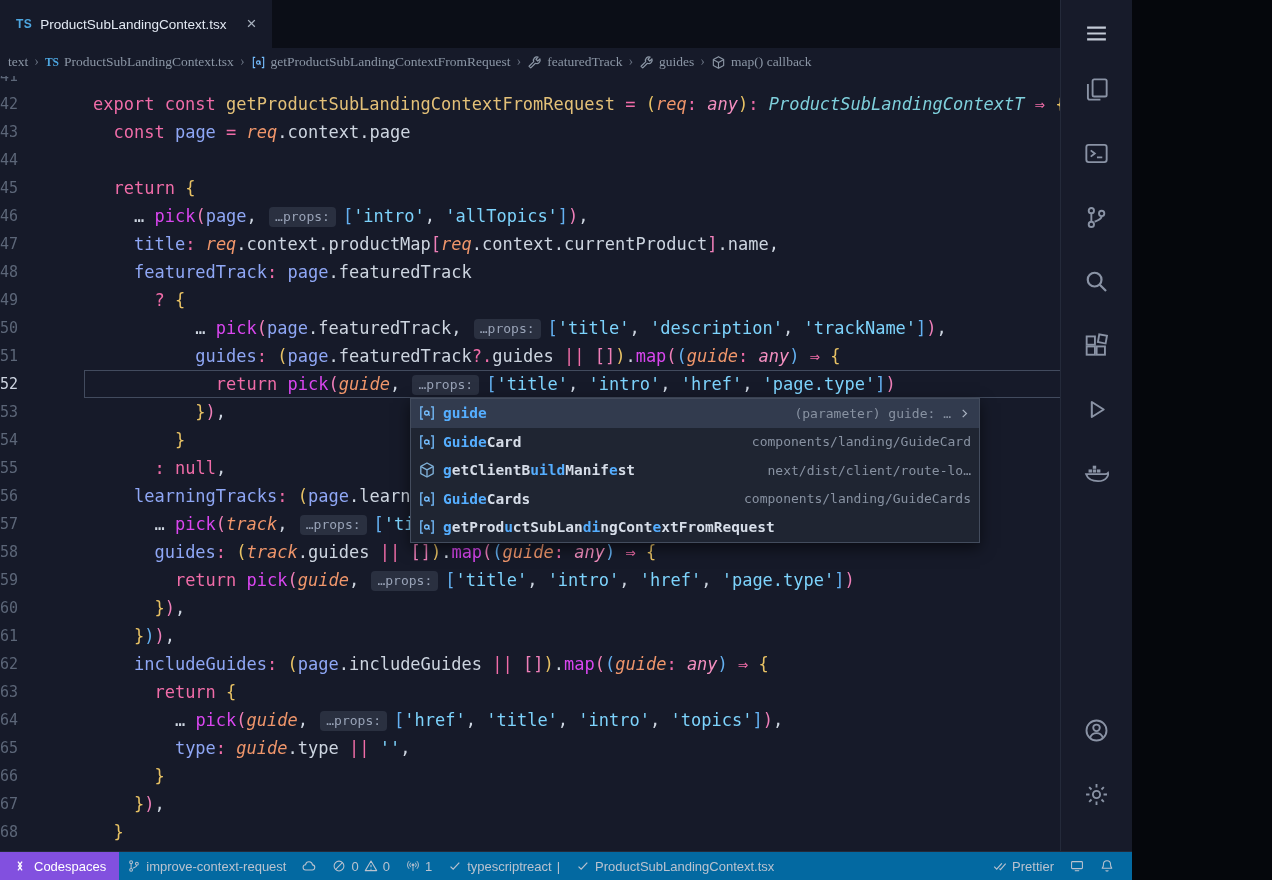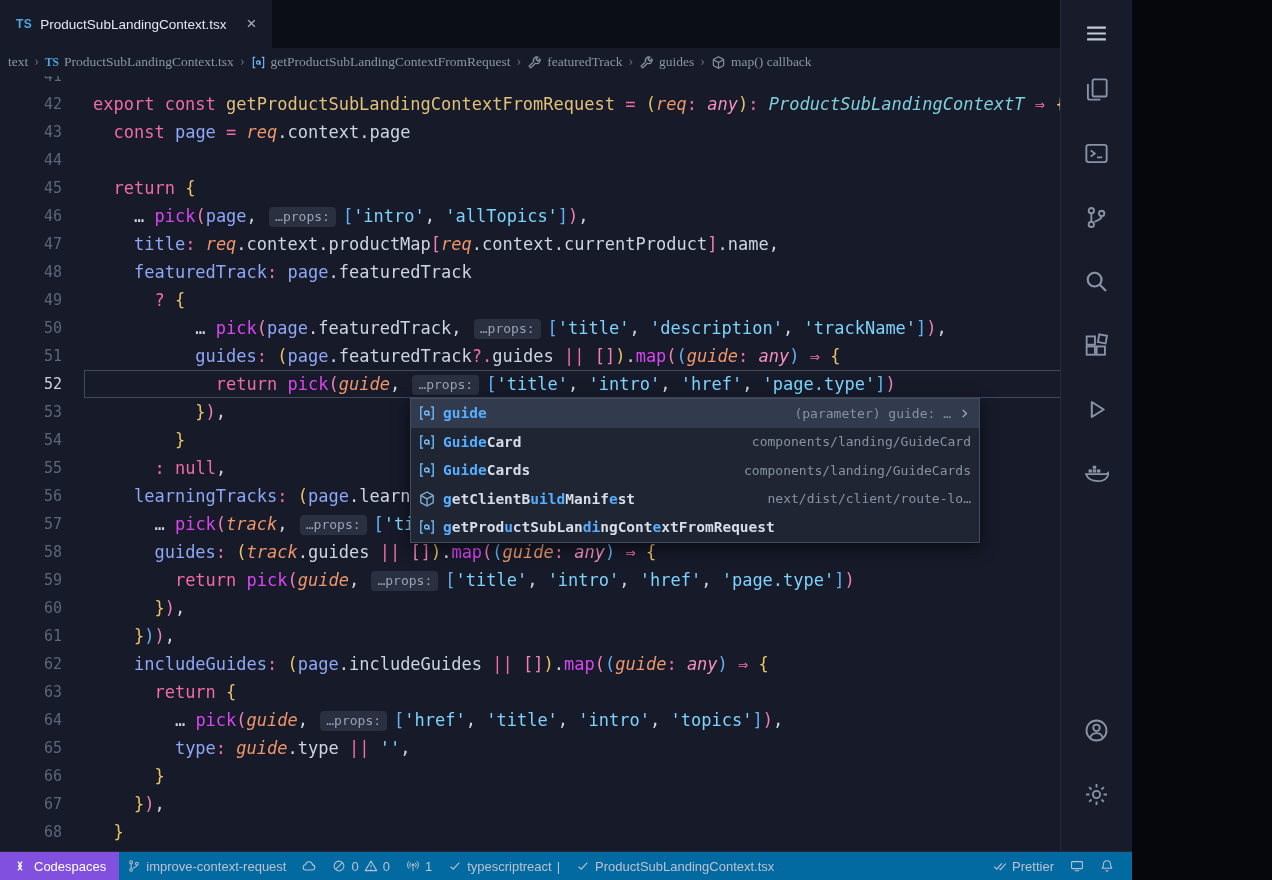--- a/index.html
+++ b/index.html
@@ -19,21 +19,21 @@
   .breadcrumbs { position:absolute; top:48px; left:0; width:1200px; height:28px; background:#161a29; display:flex; align-items:center; font-size:13.5px; color:#8b96a5; padding-left:6px; white-space:nowrap; overflow:hidden;font-family:Liberation Serif, serif; }
   .bc-item { display:flex; align-items:center; gap:5px; padding:0 2px; cursor:pointer; }
   .bc-sep { color:#646d7d; margin:0 4px; font-size:14px; }
   .bc-icon svg { width:15px; height:15px; display:block; }
   .bc-ts { color:#4da6e0; font-weight:bold; font-size:11.5px; }
 
   
   .editor { position:absolute; top:76px; left:0; width:1200px; height:775px; background:#161a29; overflow:hidden; }
   #code-lines { position:absolute; top:-14px; left:0; right:0; }
   .line { position:relative; height:28px; line-height:28px; font-family:"DejaVu Sans Mono", monospace; font-size:17px; }
-  .line .ln { position:absolute; left:0; width:62px; text-align:right; color:#5c6678; font-size:15px; }
+  .line .ln { position:absolute; left:0; width:62px; color:#5c6678; font-size:15px; }
   .line .lc { position:absolute; left:93px; white-space:pre; }
   .line.current .ln { color:#cdd4e0; }
   .line.current::after { content:""; position:absolute; left:84px; right:12px; top:0; bottom:0; border:1px solid #424b5e; pointer-events:none; }
 
   .tk-kw   { color:#f06ca8; }
   .tk-pu   { color:#cdd5e0; }
   .tk-fn   { color:#e3c078; }
   .tk-call { color:#d946ef; }
   .tk-prop { color:#8fa7f5; }
   .tk-str  { color:#7dd3fc; }
@@ -296,48 +296,48 @@
             <svg viewBox="0 0 16 16" fill="none" stroke="currentColor" stroke-width="1.2">
               <path d="M4.5 2.5h-2v11h2M11.5 2.5h2v11h-2"></path>
               <circle cx="7.7" cy="8" r="1.8"></circle>
               <path d="M9.5 6.2v2.6c0 .9.5 1.2 1.1 1"></path>
             </svg>
           </span>
           <span class="sg-label"><span class="hl">Guide</span><span>Card</span></span>
           <span class="sg-detail">components/landing/GuideCard</span>
         </div>
         <div class="sg-row">
-          <span class="sg-icon">
-            <svg viewBox="0 0 16 16" fill="none" stroke="currentColor" stroke-width="1.2">
-              <path d="M4.5 2.5h-2v11h2M11.5 2.5h2v11h-2"></path>
-              <circle cx="7.7" cy="8" r="1.8"></circle>
-              <path d="M9.5 6.2v2.6c0 .9.5 1.2 1.1 1"></path>
-            </svg>
-          </span>
-          <span class="sg-label"><span class="hl">Guide</span><span>Cards</span></span>
-          <span class="sg-detail">components/landing/GuideCards</span>
-        </div>
-        <div class="sg-row">
           <span class="sg-icon mod">
             <svg viewBox="0 0 16 16" fill="none" stroke="currentColor" stroke-width="1.2" stroke-linejoin="round">
               <path d="M8 1.8l5.5 3v6.4l-5.5 3-5.5-3V4.8z"></path>
               <path d="M2.7 5l5.3 2.9L13.3 5M8 8v5.8"></path>
             </svg>
           </span>
           <span class="sg-label"><span class="hl">g</span><span>etClientB</span><span class="hl">uild</span><span>Manif</span><span class="hl">e</span><span>st</span></span>
           <span class="sg-detail">next/dist/client/route-lo…</span>
         </div>
         <div class="sg-row">
           <span class="sg-icon">
             <svg viewBox="0 0 16 16" fill="none" stroke="currentColor" stroke-width="1.2">
               <path d="M4.5 2.5h-2v11h2M11.5 2.5h2v11h-2"></path>
               <circle cx="7.7" cy="8" r="1.8"></circle>
               <path d="M9.5 6.2v2.6c0 .9.5 1.2 1.1 1"></path>
             </svg>
           </span>
+          <span class="sg-label"><span class="hl">Guide</span><span>Cards</span></span>
+          <span class="sg-detail">components/landing/GuideCards</span>
+        </div>
+        <div class="sg-row">
+          <span class="sg-icon">
+            <svg viewBox="0 0 16 16" fill="none" stroke="currentColor" stroke-width="1.2">
+              <path d="M4.5 2.5h-2v11h2M11.5 2.5h2v11h-2"></path>
+              <circle cx="7.7" cy="8" r="1.8"></circle>
+              <path d="M9.5 6.2v2.6c0 .9.5 1.2 1.1 1"></path>
+            </svg>
+          </span>
           <span class="sg-label"><span class="hl">g</span><span>etProd</span><span class="hl">u</span><span>ctSubLan</span><span class="hl">di</span><span>ngCont</span><span class="hl">e</span><span>xtFromRequest</span></span>
         </div>
       </div>
   </div>
 
   <div class="activitybar" id="activitybar">
       <div class="ab-item menu">
         <svg viewBox="0 0 16 16" fill="none" stroke="currentColor" stroke-width="1.4">
           <path d="M2 4.2h12M2 8h12M2 11.8h12"></path>
         </svg>

